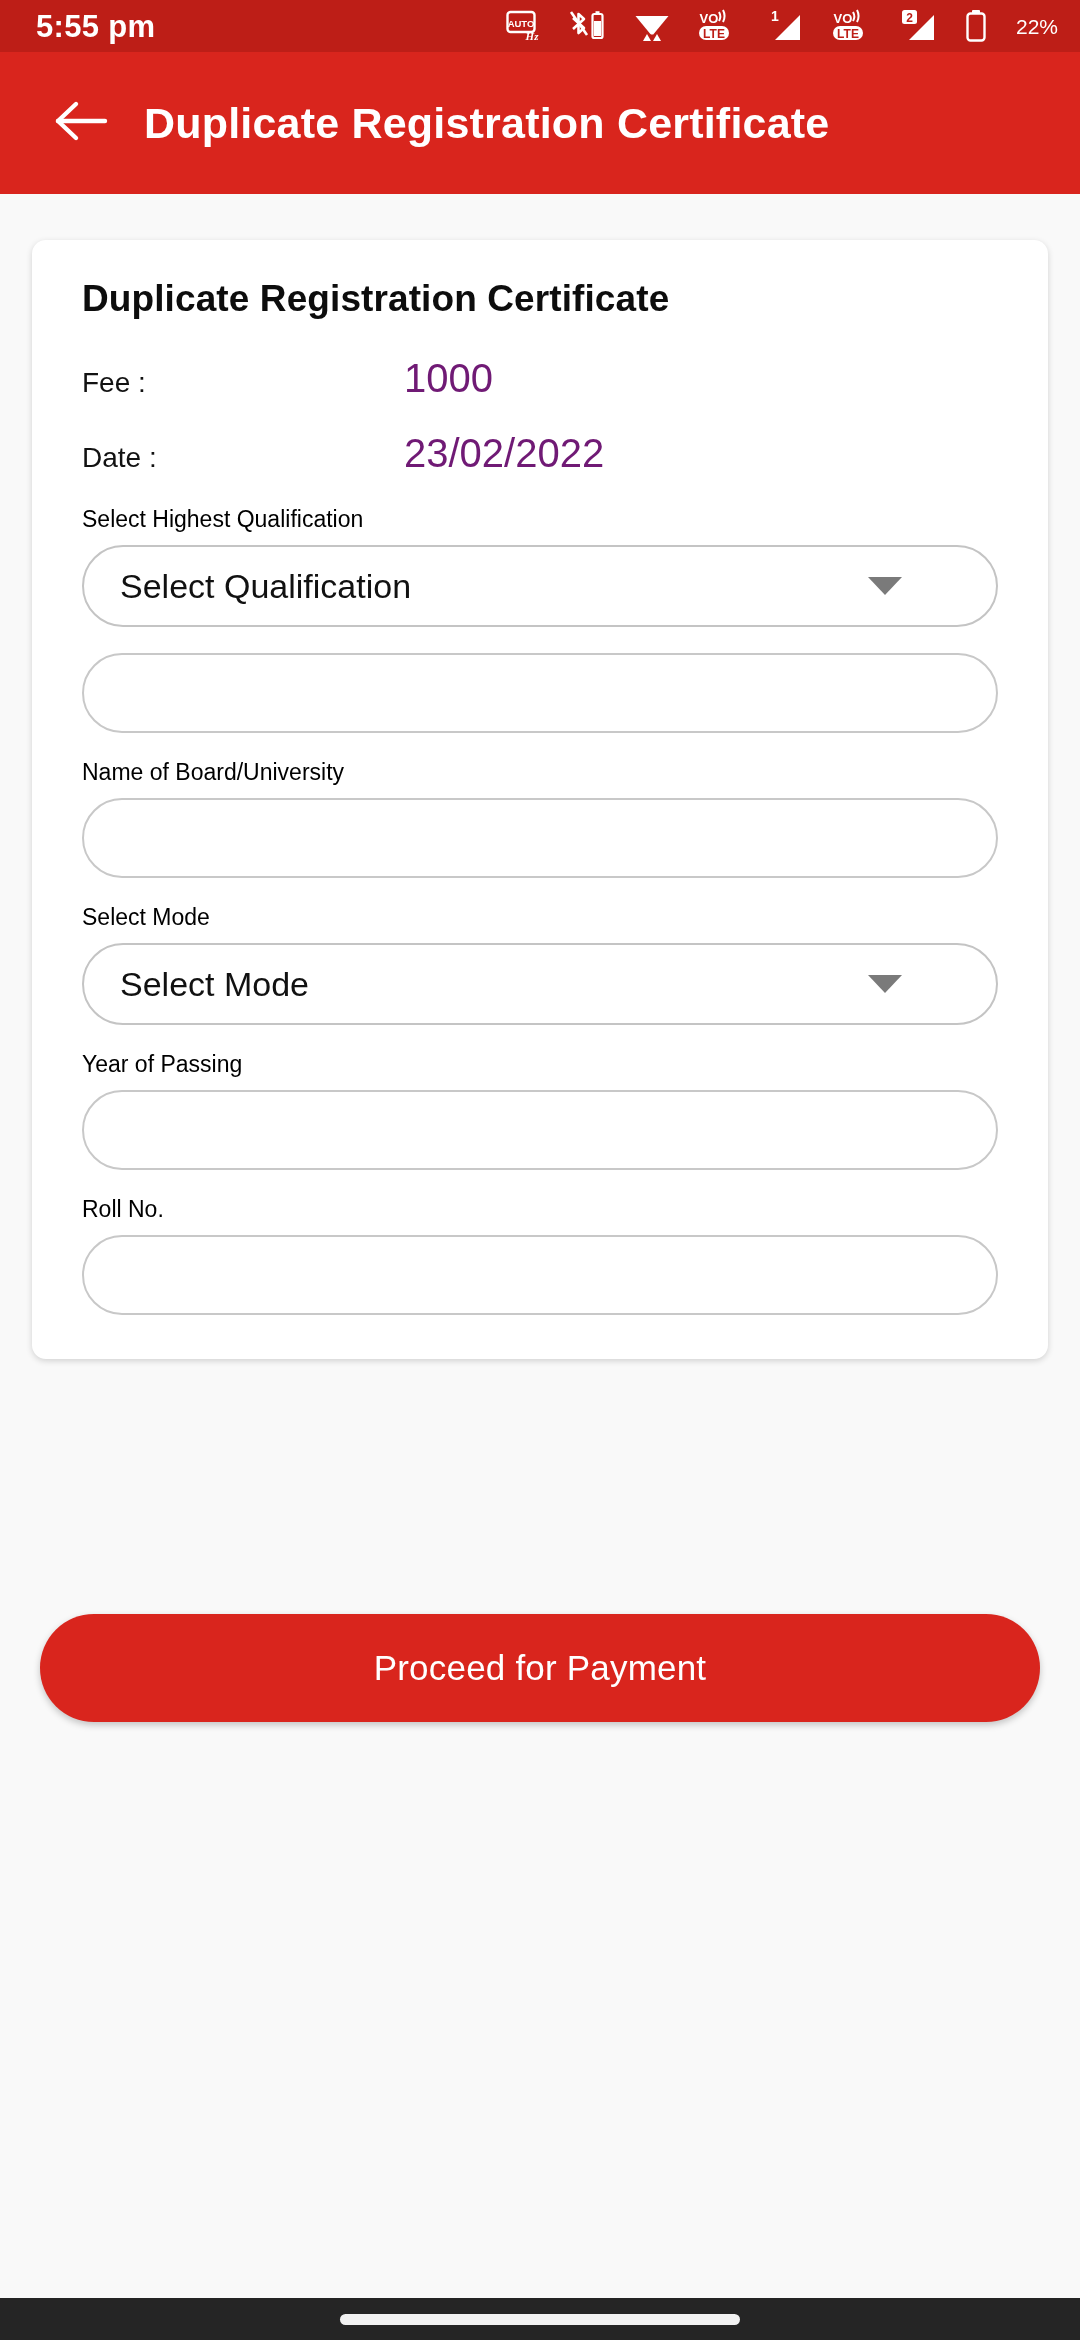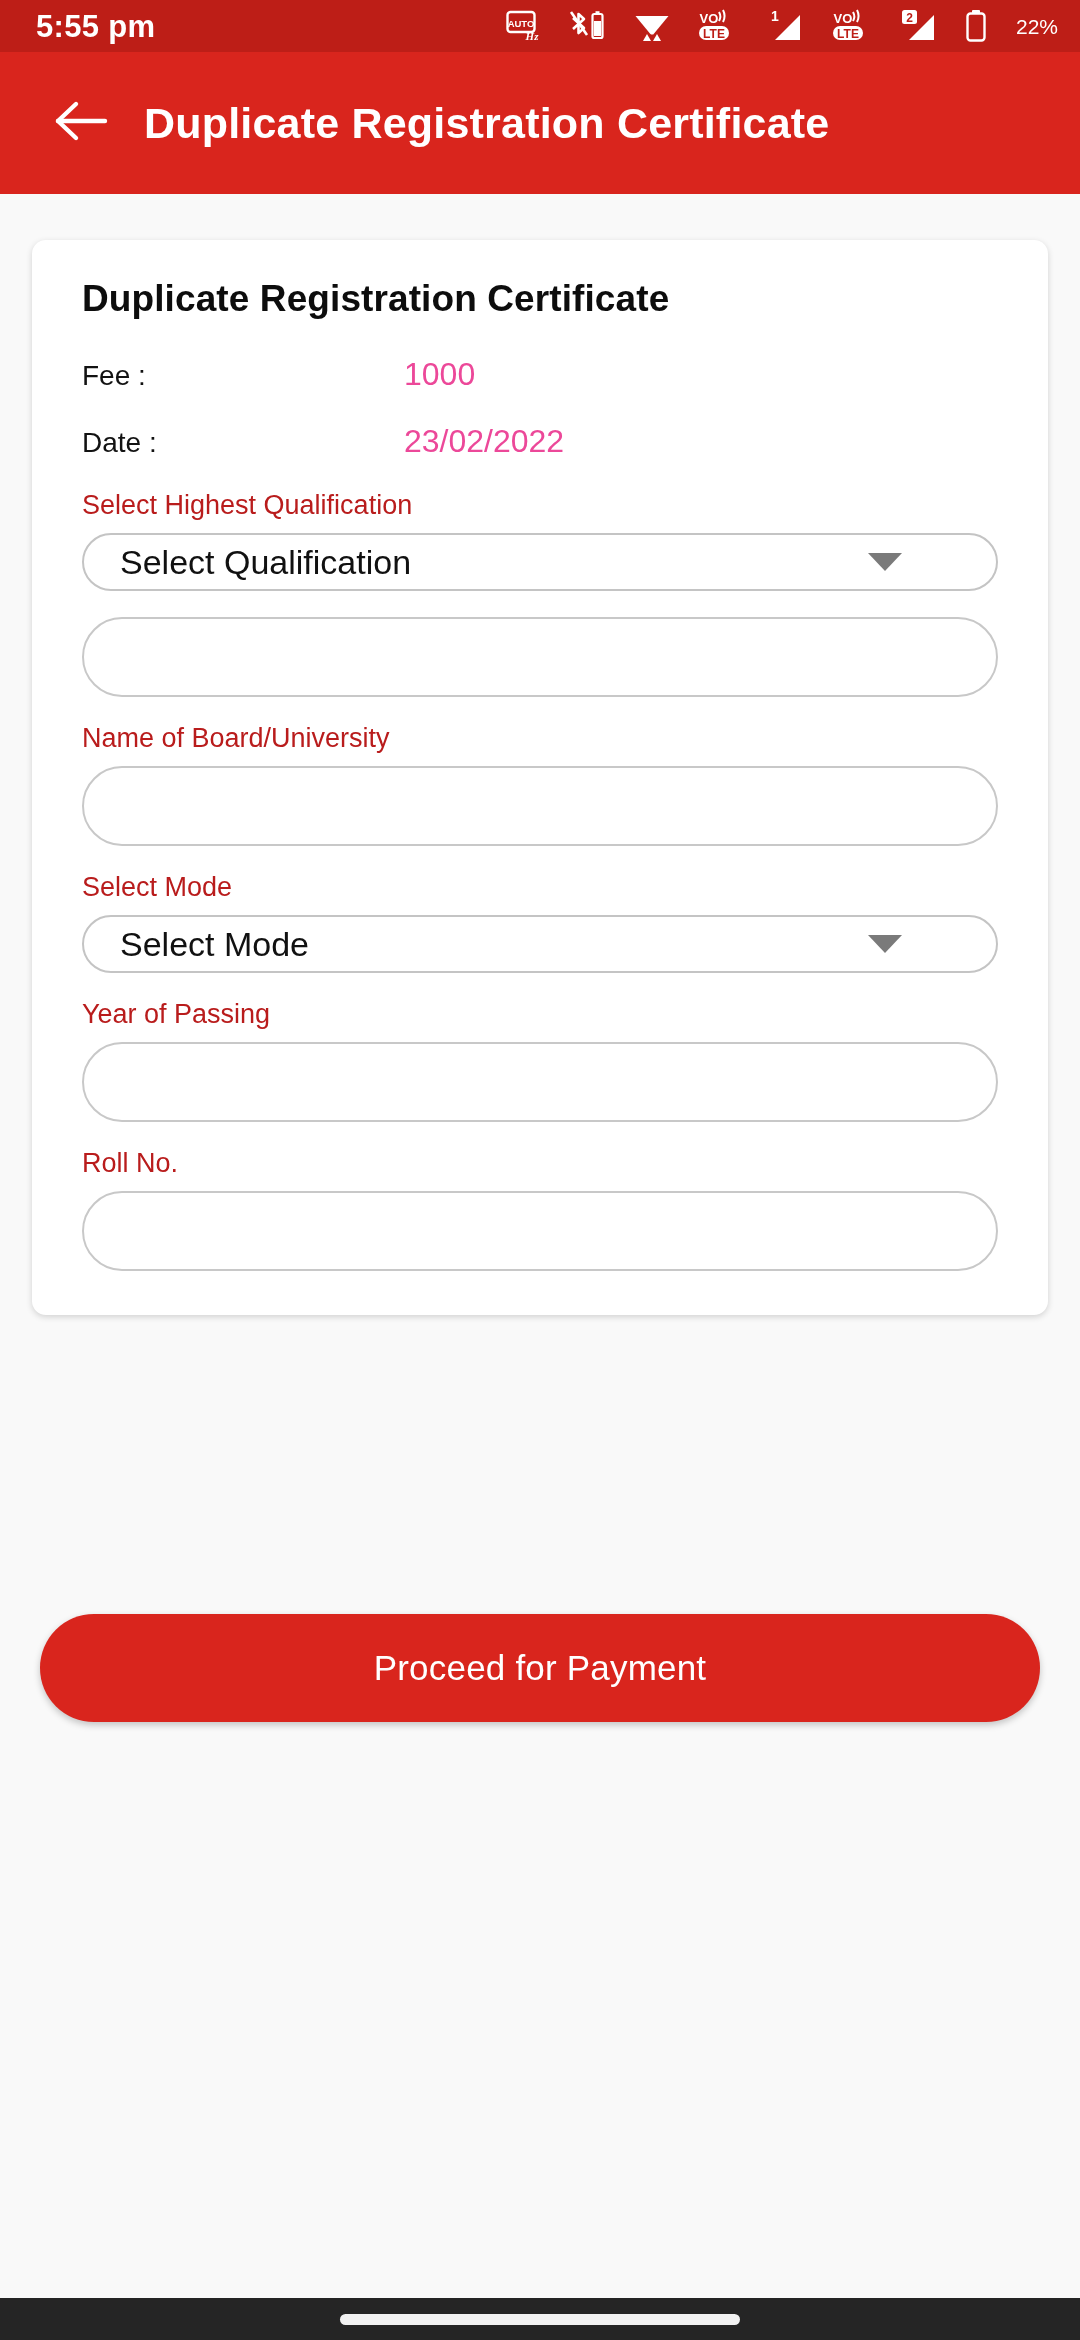--- a/index.html
+++ b/index.html
@@ -45,28 +45,28 @@
     background:#fff; border-radius:14px;
     box-shadow:0 2px 6px rgba(0,0,0,.16);
     padding:38px 50px 44px 50px;
   }
   .card-title{
     font-size:37px; font-weight:bold; color:#0d0d0d;
     letter-spacing:.1px; margin-bottom:36px;
   }
   .kv-row{ display:flex; align-items:baseline; margin-bottom:30px; }
   .kv-key{ font-size:28px; color:#121212; width:322px; flex:0 0 auto; }
-  .kv-val{ font-size:32px; color:#ec4899; }
+  .kv-val{ font-size:40px; color:#701a75; }
 
   .field{ margin-top:26px; }
   .field-label{
-    font-size:27px; color:#b91c1c; margin-bottom:12px; display:block;
+    font-size:23px; color:#000000; margin-bottom:12px; display:block;
   }
   .control{
-    position:relative; width:916px; height:58px;
+    position:relative; width:916px; height:82px;
     border:2px solid #c8c8c8; border-radius:42px;
     background:#fff; display:flex; align-items:center;
     padding:0 36px;
   }
   .control.select{ border-color:#c4c4c4; }
   .control-text{ font-size:34px; color:#111; line-height:1; }
   .caret{
     position:absolute; right:94px; top:50%; transform:translateY(-50%);
     width:0; height:0;
     border-left:17px solid transparent;

